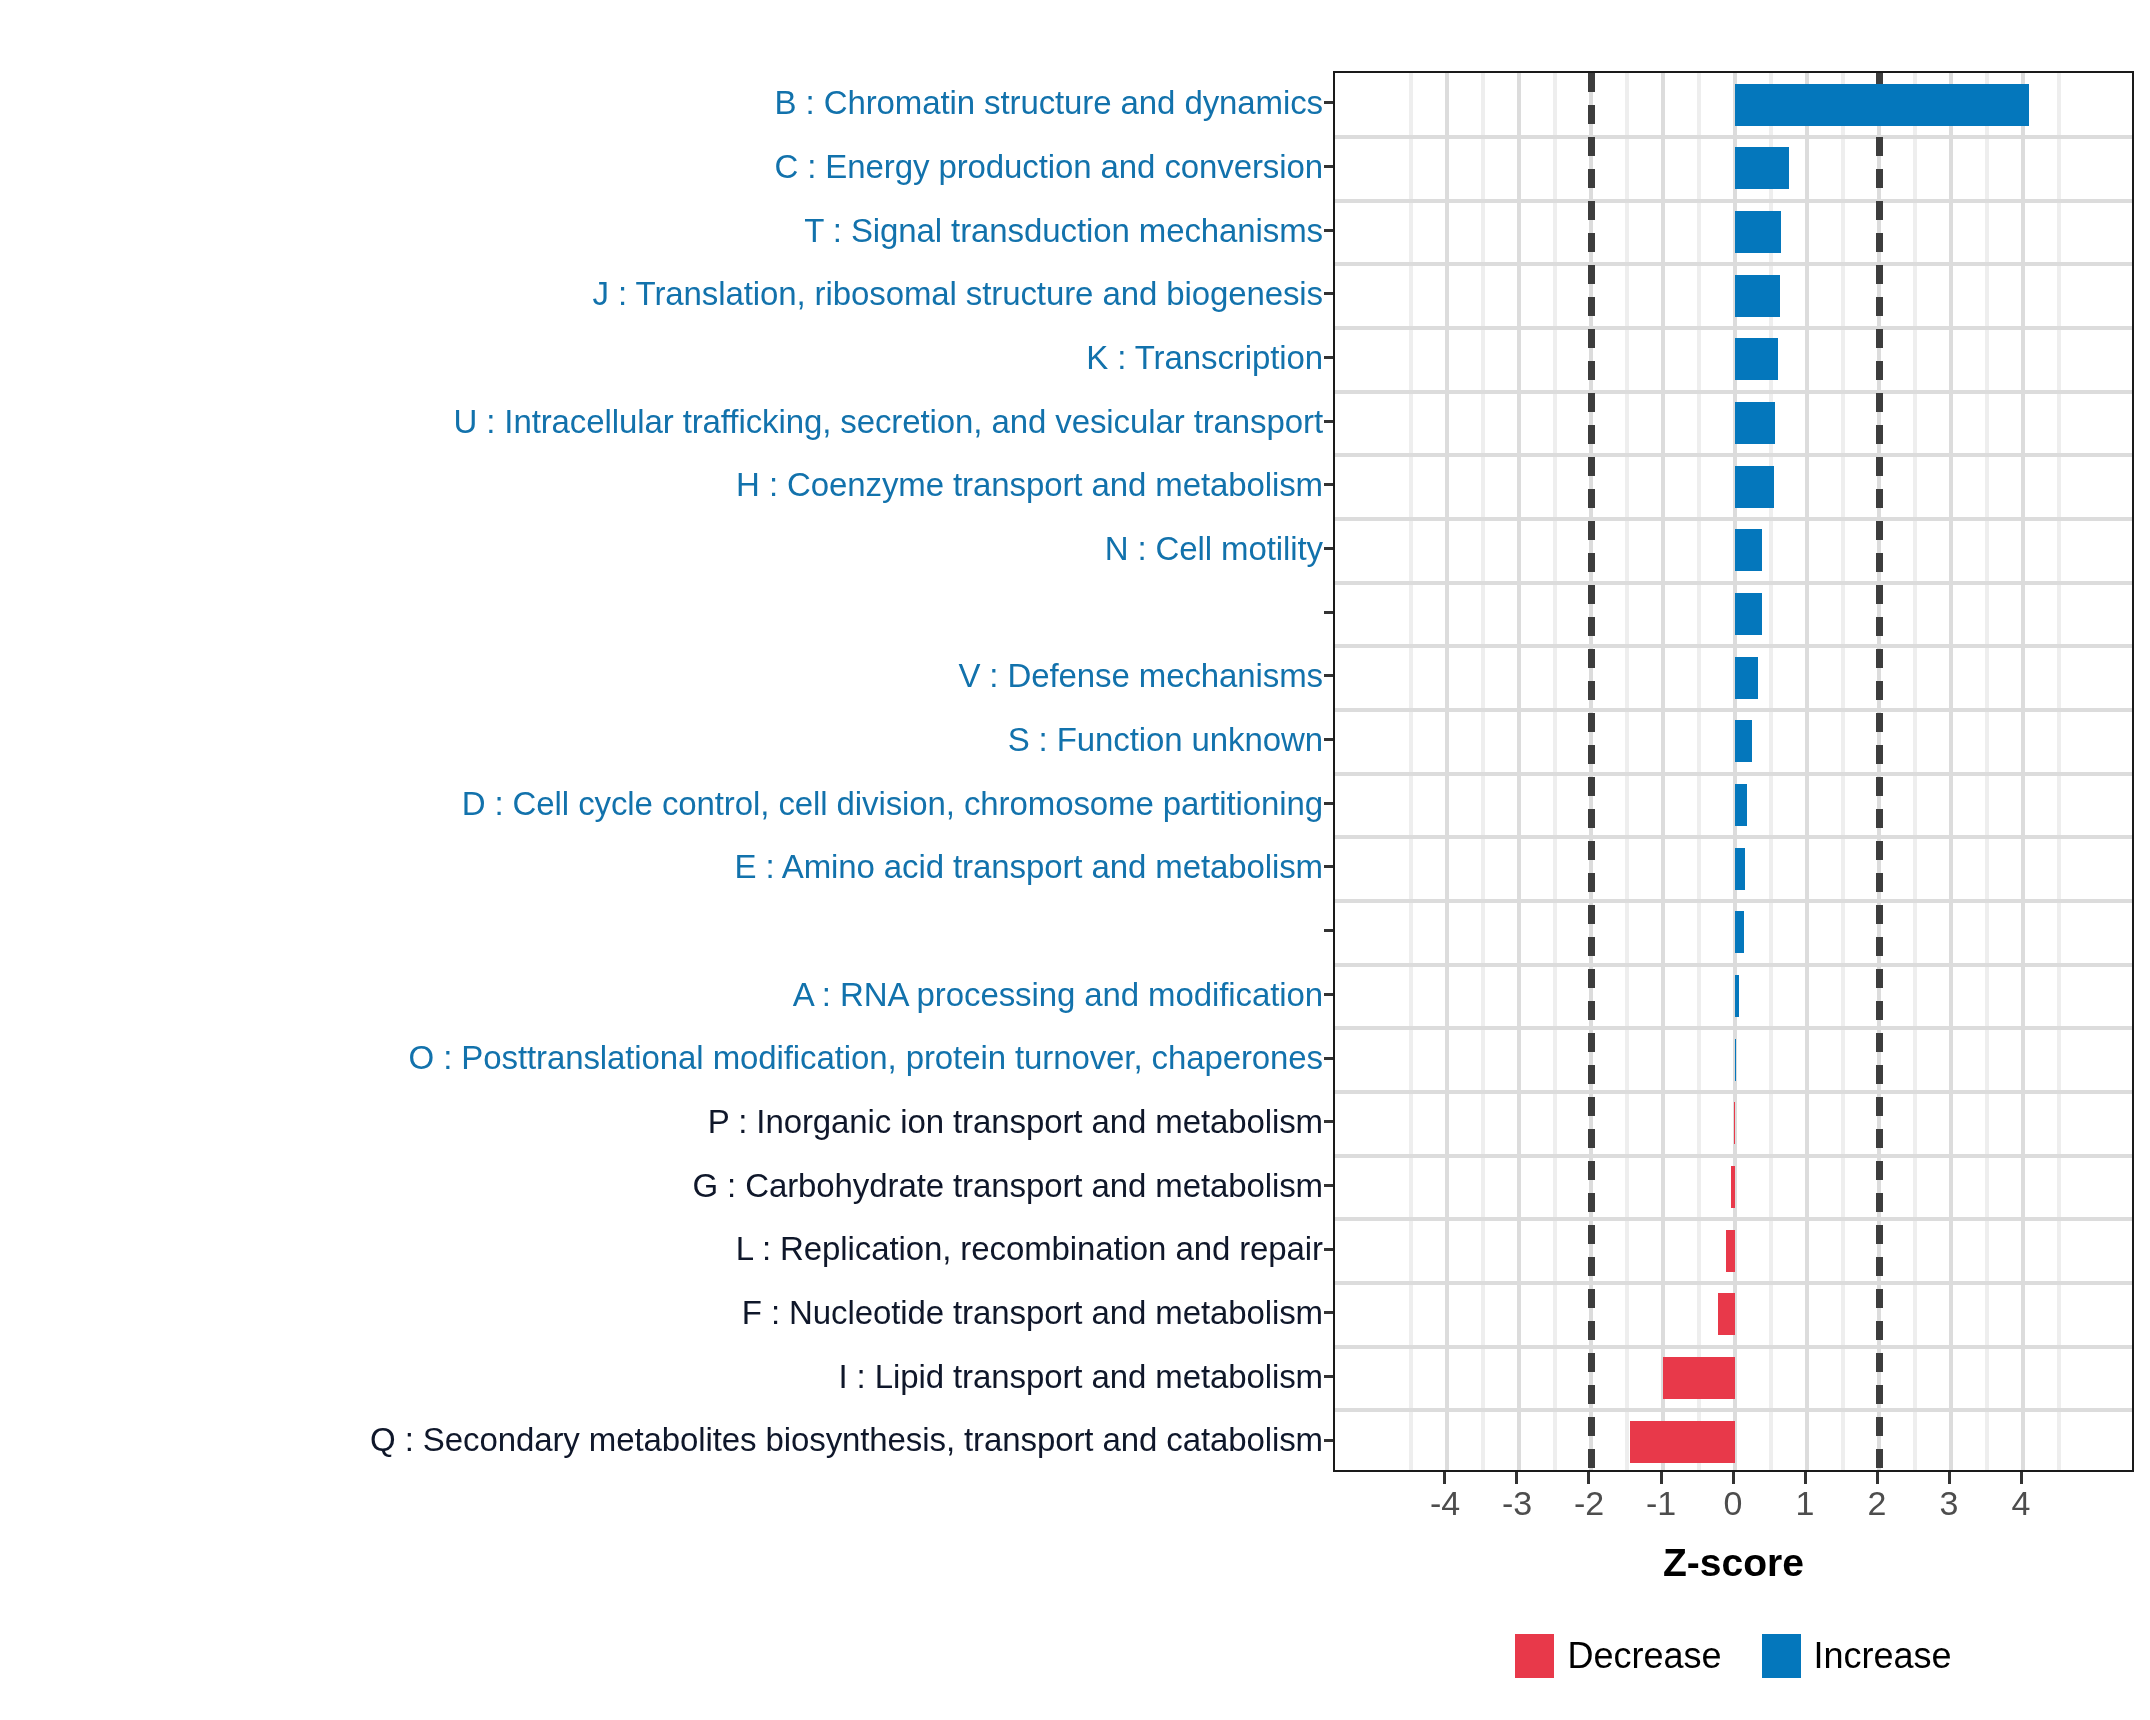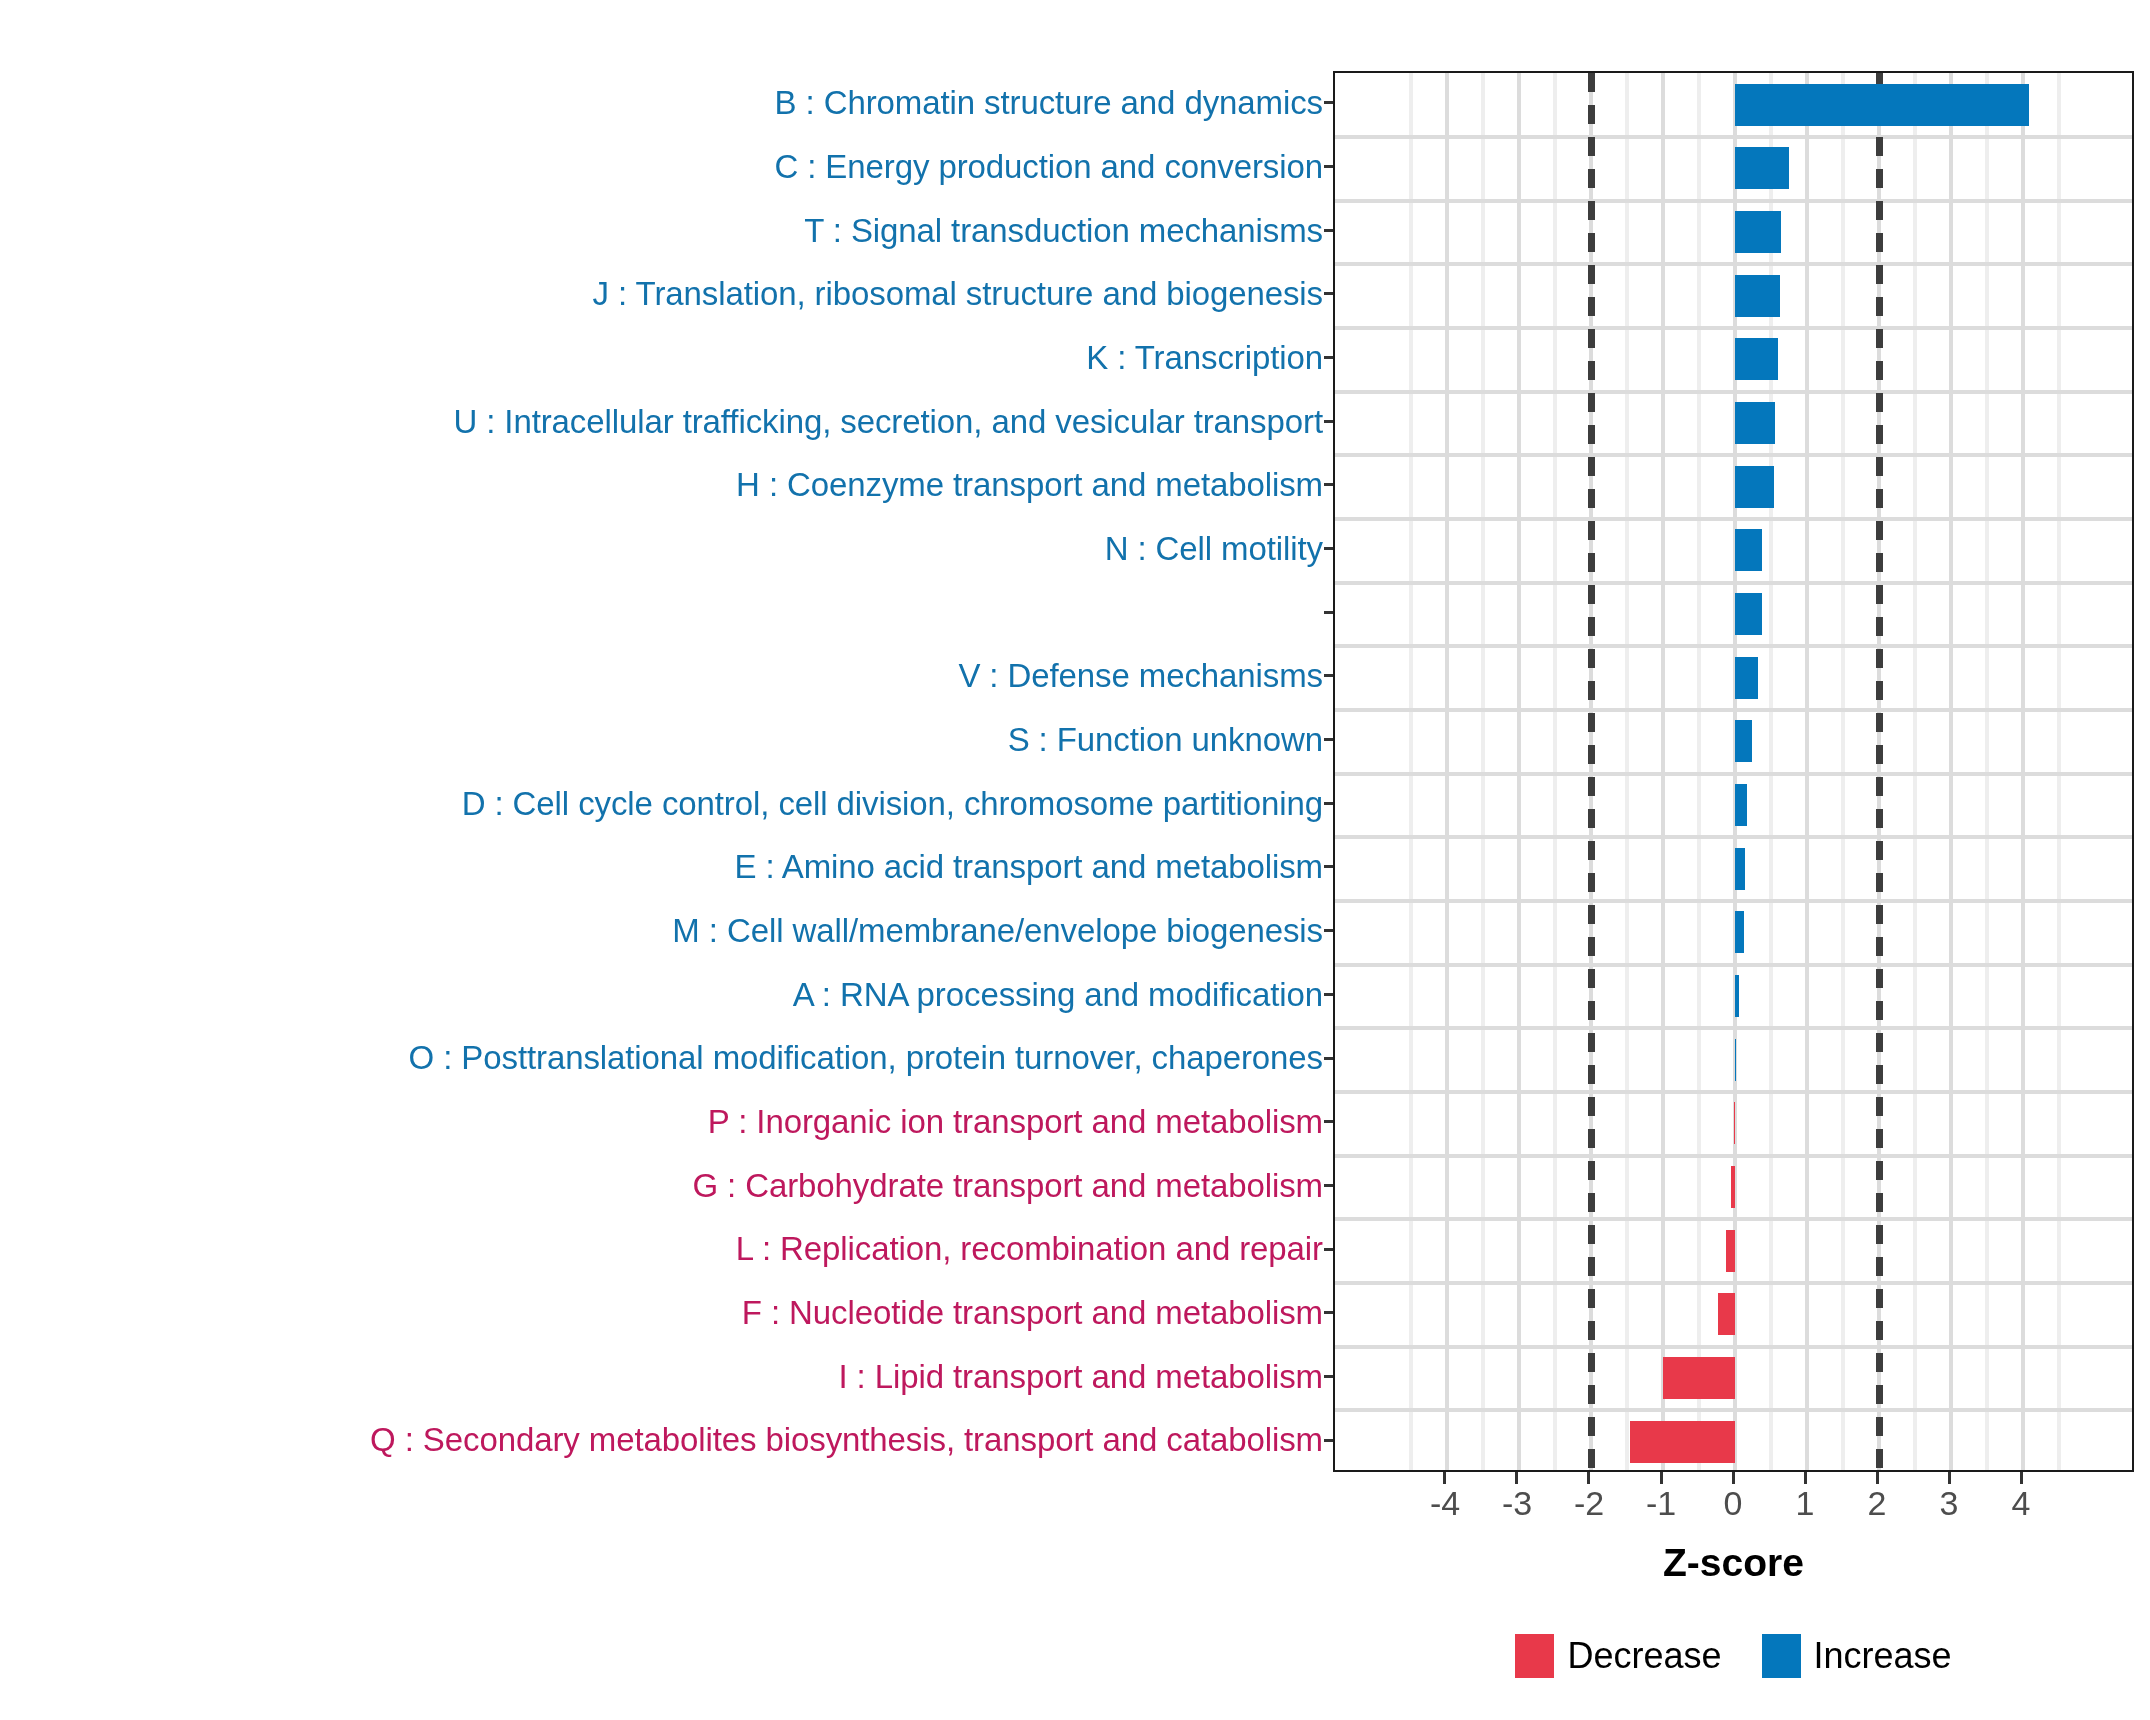--- a/index.html
+++ b/index.html
@@ -35,21 +35,21 @@
     position: absolute;
     right: 0;
     width: 1323px;
     text-align: right;
     font-size: 33px;
     line-height: 33px;
     white-space: nowrap;
     letter-spacing: -0.1px;
   }
   .y-label.up   { color: #1272AC; }
-  .y-label.down { color: #be185d; }
+  .y-label.down { color: #0f172a; }
 
   .tick-mark {
     position: absolute;
     width: 9.3px;
     height: 2.9px;
     background: #333333;
     left: 1324px;
   }
 
   
@@ -181,21 +181,20 @@
       <div class="tick-mark" style="top: 476px;"></div>
       <div class="tick-mark" style="top: 540px;"></div>
       <div class="y-label up" style="top: 588px;">V : Defense mechanisms</div>
       <div class="tick-mark" style="top: 603px;"></div>
       <div class="y-label up" style="top: 652px;">S : Function unknown</div>
       <div class="tick-mark" style="top: 667px;"></div>
       <div class="y-label up" style="top: 716px;">D : Cell cycle control, cell division, chromosome partitioning</div>
       <div class="tick-mark" style="top: 731px;"></div>
       <div class="y-label up" style="top: 779px;">E : Amino acid transport and metabolism</div>
       <div class="tick-mark" style="top: 794px;"></div>
-      <div class="y-label up" style="top: 843px;">M : Cell wall/membrane/envelope biogenesis</div>
       <div class="tick-mark" style="top: 858px;"></div>
       <div class="y-label up" style="top: 907px;">A : RNA processing and modification</div>
       <div class="tick-mark" style="top: 922px;"></div>
       <div class="y-label up" style="top: 970px;">O : Posttranslational modification, protein turnover, chaperones</div>
       <div class="tick-mark" style="top: 986px;"></div>
       <div class="y-label down" style="top: 1034px;">P : Inorganic ion transport and metabolism</div>
       <div class="tick-mark" style="top: 1049px;"></div>
       <div class="y-label down" style="top: 1098px;">G : Carbohydrate transport and metabolism</div>
       <div class="tick-mark" style="top: 1113px;"></div>
       <div class="y-label down" style="top: 1161px;">L : Replication, recombination and repair</div>

